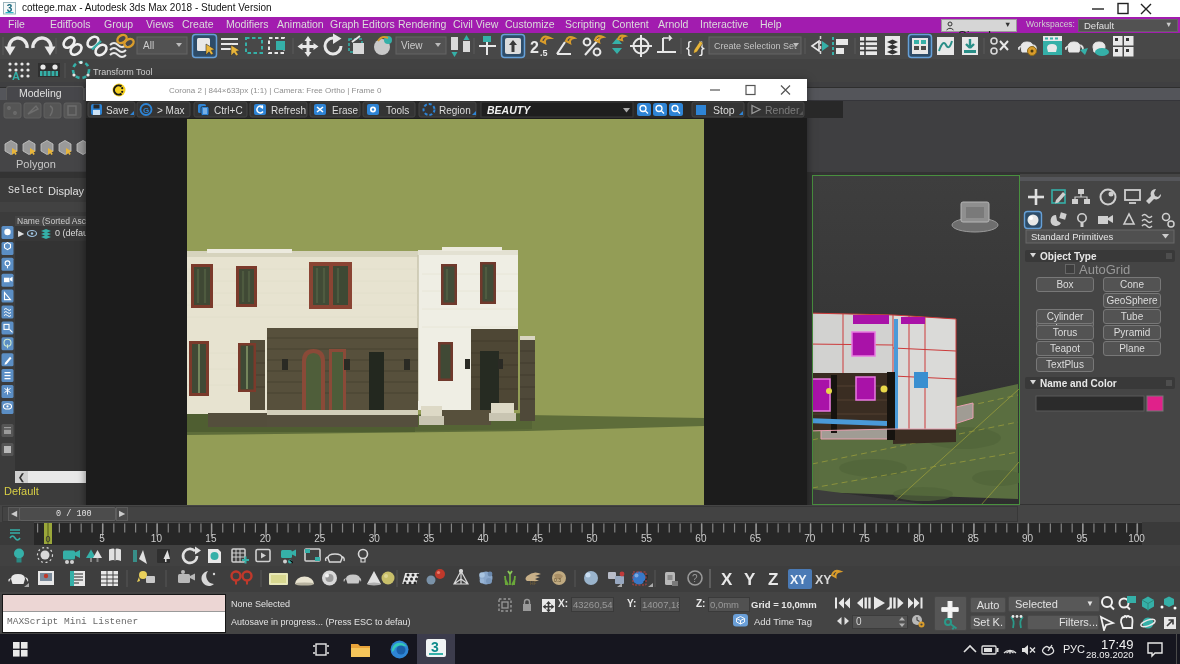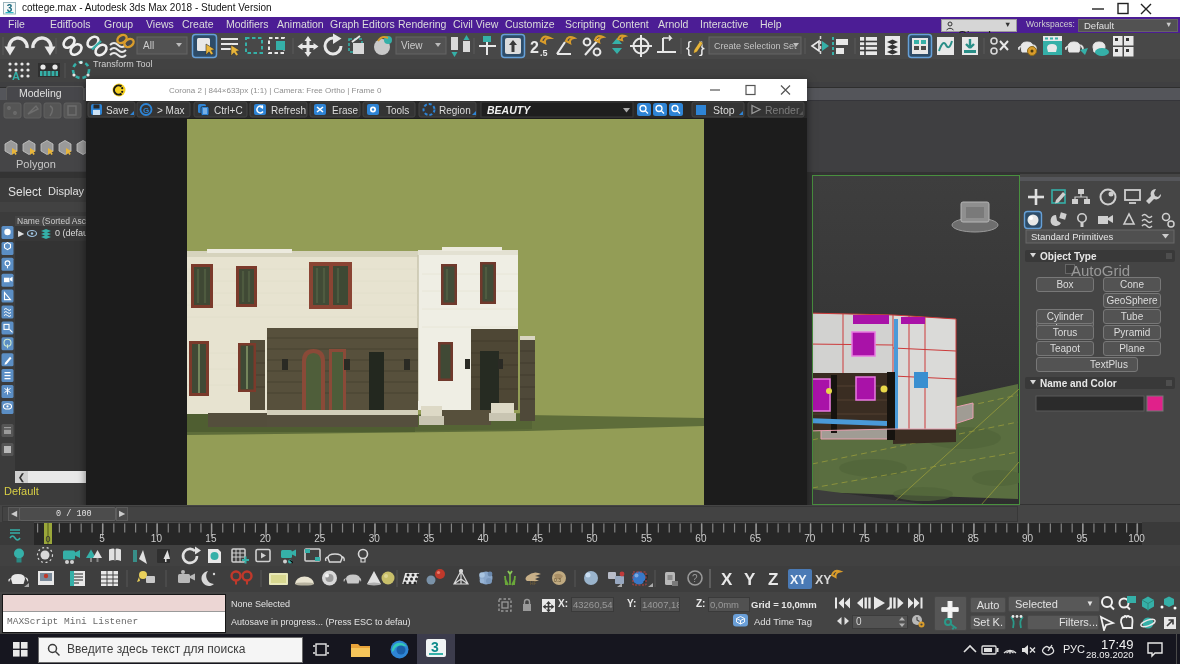--- a/index.html
+++ b/index.html
@@ -19,21 +19,21 @@
       <rect x="2.5" y="10" width="8" height="1.2" fill="#2fb8c6"></rect>
     </svg>
     <span class="txt" style="left:22px;top:2px;font-size:10px;color:#111;">cottege.max - Autodesk 3ds Max 2018 - Student Version</span>
     <svg class="abs" style="left:1088px;top:0" width="80" height="17" viewBox="0 0 80 17">
       <line x1="4" y1="9" x2="16" y2="9" stroke="#222" stroke-width="1.4"></line>
       <rect x="30" y="3.5" width="10" height="10" fill="none" stroke="#222" stroke-width="1.4"></rect>
       <path d="M53 4 L63 14 M63 4 L53 14" stroke="#222" stroke-width="1.4"></path>
     </svg>
   </div>
 
-  <div class="abs" id="menubar" style="left:0;top:17px;width:1180px;height:16px;background:#4c1d95;border-bottom:7px solid #eab308;font-size:10.5px;color:#dcdcdc;text-decoration:underline;">
+  <div class="abs" id="menubar" style="left:0;top:17px;width:1180px;height:16px;background:#a21caf;border-bottom:7px solid #eab308;font-size:10.5px;color:#dcdcdc;text-decoration:underline;">
     <span class="txt" style="left:8px;top:1px;">File</span>
     <span class="txt" style="left:34px;top:1px;margin-left:16px;">Edit</span>
     <span class="txt" style="left:66px;top:1px;">Tools</span>
     <span class="txt" style="left:104px;top:1px;">Group</span>
     <span class="txt" style="left:146px;top:1px;">Views</span>
     <span class="txt" style="left:182px;top:1px;">Create</span>
     <span class="txt" style="left:226px;top:1px;">Modifiers</span>
     <span class="txt" style="left:277px;top:1px;">Animation</span>
     <span class="txt" style="left:330px;top:1px;">Graph Editors</span>
     <span class="txt" style="left:398px;top:1px;">Rendering</span>
@@ -283,21 +283,21 @@
           <line x1="47" y1="12" x2="47" y2="17"></line>
           <line x1="51" y1="12" x2="51" y2="17"></line>
           <line x1="55" y1="12" x2="55" y2="17"></line>
         </g>
       <line x1="65" y1="4" x2="65" y2="19" stroke="#555"></line>
       <circle cx="81" cy="11" r="8" fill="none" stroke="#35b0a8" stroke-width="2.6" stroke-dasharray="4 3"></circle>
       <circle cx="81" cy="3.5" r="1.6" fill="#e8e8e8"></circle>
         <circle cx="88" cy="16" r="1.6" fill="#e8e8e8"></circle>
         <circle cx="74" cy="16" r="1.6" fill="#e8e8e8"></circle>
     </svg>
-    <span class="txt" style="left:93px;top:0;font-size:9px;color:#cfcfcf;">Transform Tool</span>
+    <span class="txt" style="left:93px;top:8px;font-size:9px;color:#cfcfcf;">Transform Tool</span>
   </div>
 
   <div class="abs" id="ribbon" style="left:0;top:82px;width:1180px;height:90px;background:#3f3f41;border-bottom:1px solid #303030;">
     <div class="abs" style="left:0;top:5px;width:1180px;height:12px;background:#54555a;border-top:1px solid #2e2e2e;border-bottom:1px solid #35353a;"></div>
     <div class="abs" style="left:6px;top:4px;width:76px;height:14px;background:#47474b;border:1px solid #5a5a5a;border-bottom:none;border-radius:3px 3px 0 0;">
       <span class="txt" style="left:12px;top:0px;font-size:10.5px;color:#e0e0e0;">Modeling</span>
     </div>
     <div class="abs" style="left:84px;top:5px;width:60px;height:13px;background:#4a4a4e;border:1px solid #55555a;border-bottom:none;border-radius:3px 3px 0 0;"></div>
     <div class="abs" style="left:0px;top:18px;width:86px;height:71px;background:#454547;"></div>
     <div id="ribicons" class="abs" style="left:0;top:18px;width:86px;height:71px;">
@@ -409,21 +409,21 @@
 
       <polygon points="-7,242 74,245 74,250 -7,247" fill="#4a9ad8"></polygon>
 
       <g stroke="#e8a0b0" stroke-width="1" fill="none">
         <polyline points="-7,255 80,253 143,253"></polyline>
       </g>
     </svg>
   </div>
 
   <div class="abs" id="explorer" style="left:0;top:178px;width:86px;height:327px;background:#3c3c3c;">
-    <span class="txt" style="left:8px;top:7px;font-size:12px;color:#e0e0e0;">Select</span>
+    <span class="txt" style="left:8px;top:7px;font-size:10px;color:#e0e0e0;font-family:Liberation Mono, monospace;">Select</span>
     <span class="txt" style="left:48px;top:7px;font-size:11px;color:#e0e0e0;">Display</span>
     <div class="abs" style="left:0;top:24px;width:86px;height:10px;background:#424242;"></div>
 
     <div class="abs" style="left:15px;top:38px;width:71px;height:10px;background:#454545;border-bottom:1px solid #303030;">
       <span class="txt" style="left:2px;top:0px;font-size:8.5px;color:#cccccc;">Name (Sorted Asc</span>
     </div>
 
     <div class="abs" style="left:15px;top:48px;width:71px;height:15px;background:#373737;">
       <span class="txt" style="left:3px;top:3px;font-size:8px;color:#ddd;">▶</span>
       <svg class="abs" style="left:12px;top:2px" width="26" height="11" viewBox="0 0 26 11">
@@ -524,21 +524,21 @@
       <text x="11" y="66" font-size="9.5" fill="#e4e4e4" font-family="Liberation Sans">Standard Primitives</text>
       <path d="M142 60 l7 0 -3.5 4.5 z" fill="#ccc"></path>
 
       <rect x="5" y="76" width="150" height="12" rx="2" fill="#393939"></rect>
       <path d="M10 79 l6 0 -3 4.5 z" fill="#d8d8d8"></path>
       <text x="20" y="86" font-size="10" font-weight="bold" fill="#e8e8e8" font-family="Liberation Sans">Object Type</text>
       <rect x="146" y="79" width="6" height="6" fill="#4e4e4e"></rect>
     </svg>
 
     <div class="abs" style="left:45px;top:90px;width:8px;height:8px;border:1px solid #666;background:#3e3e3e;"></div>
-    <span class="txt" style="left:51px;top:88px;font-size:15px;color:#989898;">AutoGrid</span>
+    <span class="txt" style="left:59px;top:88px;font-size:13px;color:#989898;">AutoGrid</span>
 
     <div id="objbtns"></div>
 
     <svg class="abs" style="left:0;top:200px" width="160" height="50" viewBox="0 0 160 50">
       <rect x="5" y="3" width="150" height="12" rx="2" fill="#393939"></rect>
       <path d="M10 6 l6 0 -3 4.5 z" fill="#d8d8d8"></path>
       <text x="20" y="13" font-size="10" font-weight="bold" fill="#e8e8e8" font-family="Liberation Sans">Name and Color</text>
       <rect x="146" y="6" width="6" height="6" fill="#4e4e4e"></rect>
       <rect x="16" y="22" width="108" height="15" fill="#2b2b2b" stroke="#5a5a5a"></rect>
       <rect x="127" y="22" width="16" height="15" fill="#e0218a" stroke="#777"></rect>
@@ -552,41 +552,41 @@
     <div class="objbtn" style="left:16px;top:103px;">Box</div>
       <div class="objbtn" style="left:83px;top:103px;">Cone</div>
     <div class="objbtn" style="left:16px;top:119px;margin-top:20px;">Sphere</div>
       <div class="objbtn" style="left:83px;top:119px;">GeoSphere</div>
     <div class="objbtn" style="left:16px;top:135px;">Cylinder</div>
       <div class="objbtn" style="left:83px;top:135px;">Tube</div>
     <div class="objbtn" style="left:16px;top:151px;">Torus</div>
       <div class="objbtn" style="left:83px;top:151px;">Pyramid</div>
     <div class="objbtn" style="left:16px;top:167px;">Teapot</div>
       <div class="objbtn" style="left:83px;top:167px;">Plane</div>
-    <div class="objbtn" style="left:16px;top:183px;padding-left:44px;">TextPlus</div>
+    <div class="objbtn" style="left:16px;top:183px;">TextPlus</div>
   </div>
 
   <div class="abs" id="corona" style="left:86px;top:79px;width:721px;height:430px;background:#1c1c1c;box-shadow:0 2px 8px rgba(0,0,0,0.5);">
 
     <div class="abs" style="left:0;top:0;width:721px;height:22px;background:#ffffff;">
       <svg class="abs" style="left:26px;top:4px" width="14" height="14" viewBox="0 0 14 14">
         <circle cx="7" cy="7" r="6.5" fill="#f5d020"></circle>
         <path d="M9.5 3.4 A4.6 4.6 0 1 0 9.5 10.6" fill="none" stroke="#1a1a1a" stroke-width="2"></path>
         <circle cx="10.2" cy="5.2" r="1.1" fill="#1a1a1a"></circle>
           <circle cx="10.2" cy="8.8" r="1.1" fill="#1a1a1a"></circle>
       </svg>
       <span class="txt" style="left:83px;top:7px;font-size:8px;color:#8e8e8e;">Corona 2 | 844×633px (1:1) | Camera: Free Ortho | Frame 0</span>
       <svg class="abs" style="left:620px;top:4px" width="101" height="14" viewBox="0 0 101 14">
         <line x1="4" y1="7" x2="14" y2="7" stroke="#555" stroke-width="1.2"></line>
         <rect x="40" y="2.5" width="9" height="9" fill="none" stroke="#555" stroke-width="1.2"></rect>
         <path d="M75 2.5 L84 11.5 M84 2.5 L75 11.5" stroke="#555" stroke-width="1.2"></path>
       </svg>
     </div>
 
-    <div id="ctoolbar" class="abs" style="left:0;top:22px;width:721px;height:17px;background:#282828;">
+    <div id="ctoolbar" class="abs" style="left:0;top:22px;width:721px;height:17px;background:#282828;padding-left:36px;">
       <svg class="abs" style="left:0;top:0" width="721" height="17" viewBox="0 0 721 17">
         <g fill="#343434" stroke="#454545">
           <rect x="2" y="1" width="47" height="15" rx="2"></rect>
           <rect x="51" y="1" width="53" height="15" rx="2"></rect>
           <rect x="108" y="1" width="53" height="15" rx="2"></rect>
           <rect x="164" y="1" width="57" height="15" rx="2"></rect>
           <rect x="224" y="1" width="50" height="15" rx="2"></rect>
           <rect x="277" y="1" width="52" height="15" rx="2"></rect>
           <rect x="333" y="1" width="57" height="15" rx="2"></rect>
           <rect x="606" y="1" width="52" height="15" rx="2"></rect>
@@ -1136,27 +1136,20 @@
 
   <div class="abs" id="taskbar" style="left:0;top:634px;width:1180px;height:30px;background:#16161f;">
     <svg class="abs" style="left:13px;top:8px" width="15" height="15" viewBox="0 0 17 17">
       <g fill="#e8e8e8">
           <rect x="0" y="0" width="7.5" height="7.5"></rect>
           <rect x="9" y="0" width="7.5" height="7.5"></rect>
           <rect x="0" y="9" width="7.5" height="7.5"></rect>
           <rect x="9" y="9" width="7.5" height="7.5"></rect>
         </g>
     </svg>
-    <div class="abs" style="left:38px;top:3px;width:263px;height:24px;background:#f5f5f5;border:1px solid #6a6a6a;">
-      <svg class="abs" style="left:8px;top:5px" width="14" height="14" viewBox="0 0 14 14">
-        <circle cx="5.5" cy="5.5" r="4" fill="none" stroke="#3a3a3a" stroke-width="1.5"></circle>
-        <line x1="8.5" y1="8.5" x2="12.5" y2="12.5" stroke="#3a3a3a" stroke-width="1.5"></line>
-      </svg>
-      <span class="txt" style="left:28px;top:4px;font-size:12px;color:#3c3c3c;">Введите здесь текст для поиска</span>
-    </div>
     <svg class="abs" style="left:312px;top:7px" width="18" height="17" viewBox="0 0 18 17">
       <rect x="4" y="3" width="10" height="11" fill="none" stroke="#e8e8e8" stroke-width="1.4"></rect>
       <path d="M1 5 l2 0 M1 12 l2 0 M15 5 l2 0 M15 12 l2 0" stroke="#e8e8e8" stroke-width="1.4"></path>
     </svg>
     <svg class="abs" style="left:350px;top:7px" width="21" height="17" viewBox="0 0 21 17">
       <path d="M1 3 h7 l2 2 h10 v11 h-19 z" fill="#e8a33a"></path>
       <path d="M1 7 h19 v9 h-19 z" fill="#f5c55a"></path>
     </svg>
     <svg class="abs" style="left:390px;top:6px" width="19" height="19" viewBox="0 0 19 19">
       <circle cx="9.5" cy="9.5" r="9" fill="#2e86d5"></circle>

